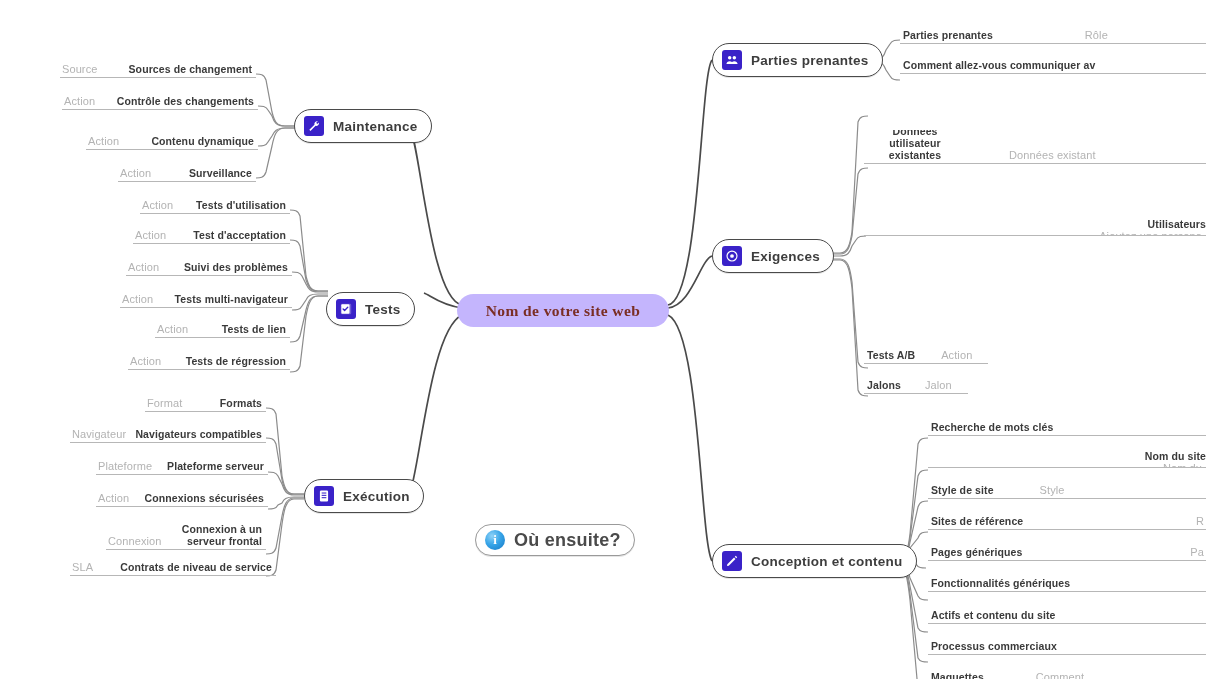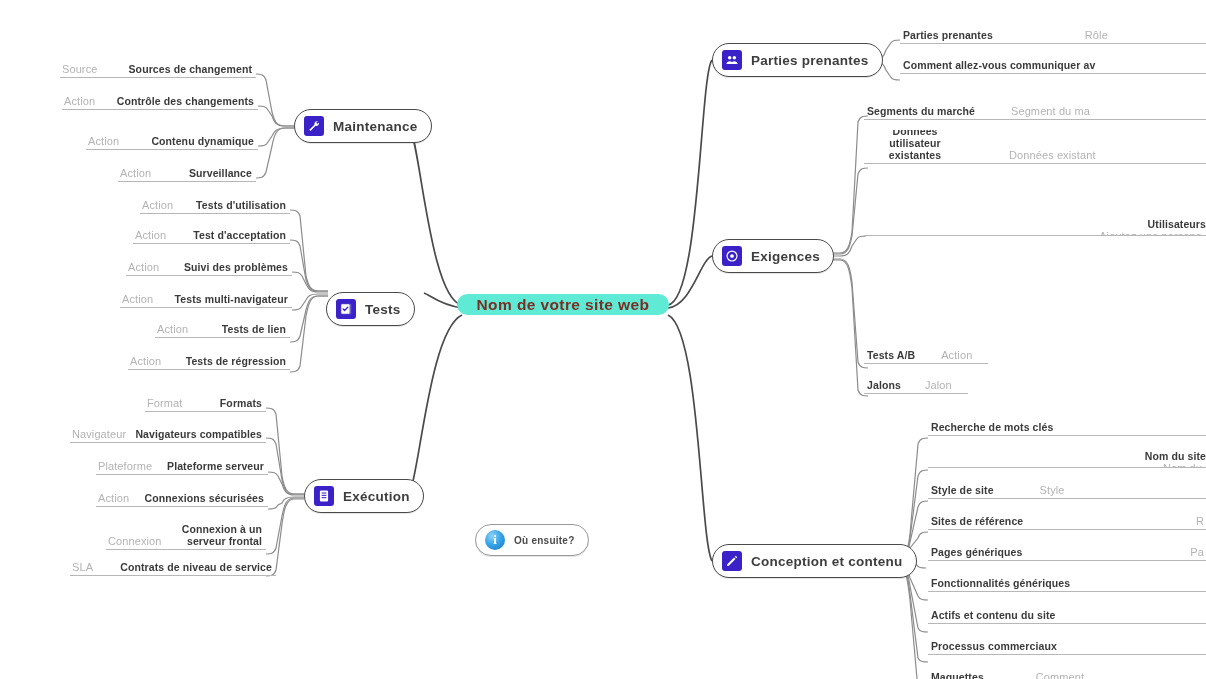--- a/index.html
+++ b/index.html
@@ -39,21 +39,21 @@
     box-sizing:border-box;
     white-space:nowrap;
     box-shadow:0 1px 0 rgba(0,0,0,.10);
   }
   .branch-node .blabel{
     font-size:13.5px;font-weight:bold;color:#3d3d3d;letter-spacing:.25px;
   }
   .soft-node{
     border:1.3px solid #9a9a9a;
   }
-  .soft-node .blabel{color:#4a4a4a;font-size:10px;}
+  .soft-node .blabel{color:#4a4a4a;font-size:18px;}
 
   
   .icon-box{
     width:20px;height:20px;border-radius:3px;
     display:flex;align-items:center;justify-content:center;
     flex:0 0 auto;
     background:#3a22c8;
   }
   .icon-box svg{display:block;}
   .icon-round{
@@ -144,21 +144,21 @@
       <path d="M 884 561 L 896 561 C 906 561 908 554 910 542 L 918 507 C 920 501 924 501 928 501"></path>
       <path d="M 884 561 L 896 561 C 906 561 908 556 910 548 L 918 538 C 920 532 924 532 928 532"></path>
       <path d="M 884 562 L 896 562 C 906 562 908 560 910 558 L 916 564 C 918 568 922 568 926 568"></path>
       <path d="M 884 563 L 896 563 C 906 563 908 570 910 578 L 918 596 C 920 600 924 600 928 600"></path>
       <path d="M 884 563 L 896 563 C 906 563 908 574 910 586 L 918 628 C 920 632 924 632 928 632"></path>
       <path d="M 884 563 L 896 563 C 906 563 908 578 910 594 L 918 658 C 920 662 924 662 928 662"></path>
       <path d="M 884 563 L 896 563 C 906 563 908 582 910 600 L 918 690 C 920 694 924 694 928 694"></path>
     </g>
   </svg>
 
-  <div class="root-node" style="left: 457px; top: 294px; width: 212px; height: 21px; background: #5eead4;">
+  <div class="root-node" style="left: 457px; top: 294px; width: 212px; height: 33px; background: #c4b5fd; font-family: Liberation Serif, serif;">
     <span>Nom de votre site web</span>
   </div>
 
   <div class="branch-node soft-node" style="left:475px;top:524px;height:32px;">
     <span class="icon-round">i</span>
     <span class="blabel">Où ensuite?</span>
   </div>
 
   <div class="branch-node" style="left:294px;top:109px;">
     <span class="icon-box">
@@ -283,24 +283,20 @@
   <div class="branch-node" style="left:712px;top:239px;">
     <span class="icon-box">
       <svg width="14" height="14" viewBox="0 0 24 24">
         <circle cx="12" cy="12" r="8.5" fill="none" stroke="#ffffff" stroke-width="2"></circle>
         <circle cx="12" cy="12" r="3.2" fill="#ffffff"></circle>
       </svg>
     </span>
     <span class="blabel">Exigences</span>
   </div>
 
-  <div class="leaf right" style="left:864px;top:102px;width:342px;height:18px;">
-    <span class="ltitle">Segments du marché</span>
-    <span class="lghost" style="margin-left:0;padding-left:36px;">Segment du ma</span>
-  </div>
   <div class="leaf right twoline" style="left:864px;top:130px;width:342px;height:34px;gap:12px;">
     <span class="ltitle" style="white-space:normal;width:96px;text-align:center;">Données utilisateur existantes</span>
     <span class="lghost" style="margin-left:0;padding-left:34px;">Données existant</span>
   </div>
   <div class="leaf right" style="left:864px;top:218px;width:342px;height:18px;flex-direction:column;">
     <span class="ltitle">Utilisateurs</span>
     <span class="lghost" style="margin-left:0;padding-left:32px;">Ajoutez une persona</span>
   </div>
   <div class="leaf right" style="left:864px;top:346px;width:124px;height:18px;">
     <span class="ltitle">Tests A/B</span>

